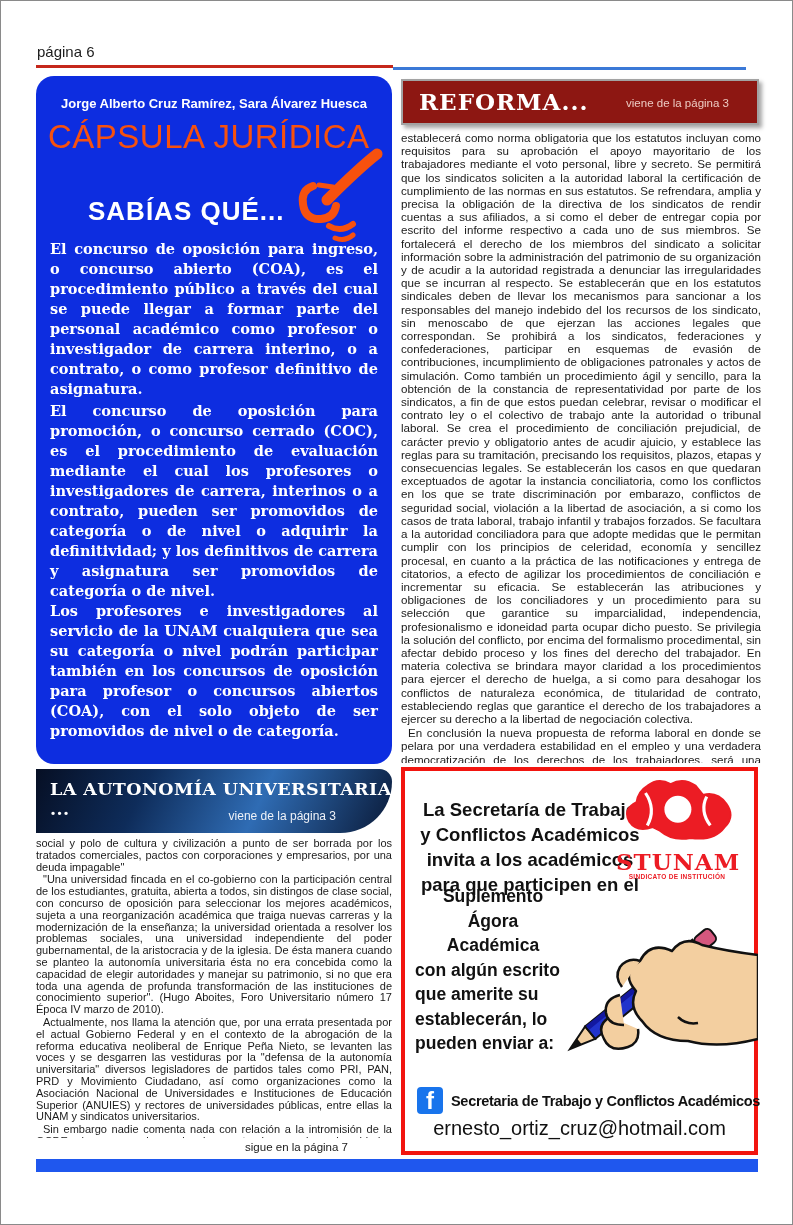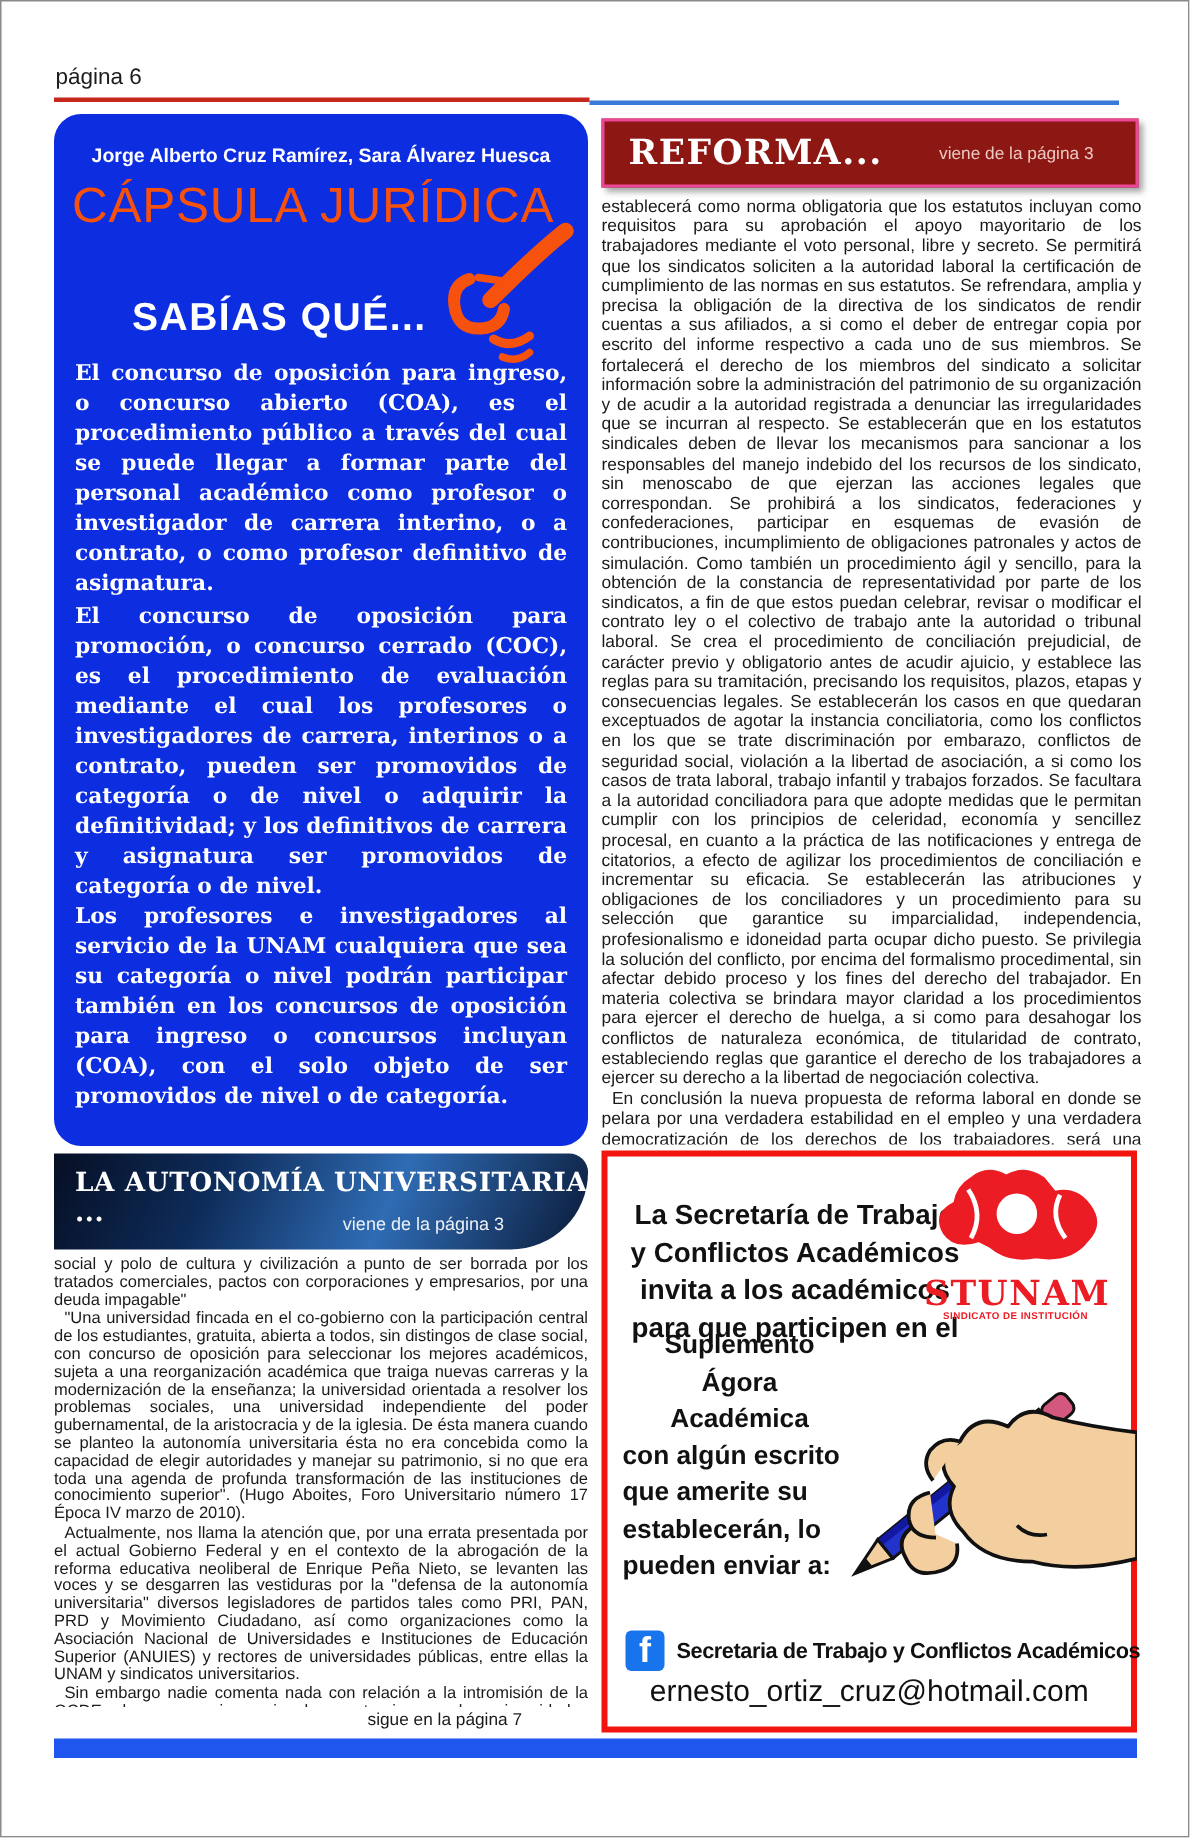--- a/index.html
+++ b/index.html
@@ -29,21 +29,21 @@
   .auto-title{position:absolute;left:14px;top:10px;color:#fff;font-family:"DejaVu Serif",serif;
     font-weight:bold;font-size:17.5px;letter-spacing:.4px;}
   .auto-sub{position:absolute;right:56px;top:40px;color:#eef2f8;font-size:12px;}
   .left-article{position:absolute;left:35px;top:837px;width:356px;height:300px;overflow:hidden;
     font-size:11px;line-height:11.8px;color:#1a1a1a;text-align:justify;}
   .art-p{margin:0 0 1px 0;}
   .art-p + .art-p{text-indent:7px;}
   .continue{position:absolute;left:35px;top:1140px;width:312px;text-align:right;font-size:11.5px;color:#1a1a1a;}
   
   .reforma-box{position:absolute;left:400px;top:78px;width:358px;height:46px;background:#8d1712;
-    border:2px solid #ec4899;box-sizing:border-box;box-shadow:3px 3px 4px rgba(0,0,0,.35);}
+    border:2px solid #a3a3a3;box-sizing:border-box;box-shadow:3px 3px 4px rgba(0,0,0,.35);}
   .reforma-title{position:absolute;left:16px;top:7px;color:#fff;font-family:"DejaVu Serif",serif;
     font-weight:bold;font-size:23px;letter-spacing:1px;}
   .reforma-sub{position:absolute;right:28px;top:16px;color:#ecc9c1;font-size:11.5px;}
   .right-article{position:absolute;left:400px;top:130px;width:360px;height:632px;overflow:hidden;
     font-size:11.6px;line-height:13.2px;color:#1a1a1a;text-align:justify;}
   
   .invite-box{position:absolute;left:400px;top:766px;width:357px;height:388px;background:#fff;
     border:4px solid #f2150f;box-sizing:border-box;}
   .inv-a{position:absolute;left:8px;top:26px;width:234px;color:#111;font-weight:bold;
     font-size:18.5px;line-height:25px;}
@@ -83,21 +83,21 @@
           <path d="M24 48 q-12 4 -10 18 q2 16 18 15 q13 -1 15 -13" stroke-width="8"></path>
           <path d="M30 47 l14 2" stroke-width="5"></path>
           <path d="M40 88 q12 7 24 -2" stroke-width="6"></path>
           <path d="M46 100 q10 4 18 -3" stroke-width="5"></path>
         </g>
       </svg>
     </span>
     <div class="capsula-sub">SABÍAS QUÉ...</div>
     <div class="cap-p cap-p1">El concurso de oposición para ingreso, o concurso abierto (COA), es el procedimiento público a través del cual se puede llegar a formar parte del personal académico como profesor o investigador de carrera interino, o a contrato, o como profesor definitivo de asignatura.</div>
     <div class="cap-p cap-p2">El concurso de oposición para promoción, o concurso cerrado (COC), es el procedimiento de evaluación mediante el cual los profesores o investigadores de carrera, interinos o a contrato, pueden ser promovidos de categoría o de nivel o adquirir la definitividad; y los definitivos de carrera y asignatura ser promovidos de categoría o de nivel.</div>
-    <div class="cap-p cap-p3">Los profesores e investigadores al servicio de la UNAM cualquiera que sea su categoría o nivel podrán participar también en los concursos de oposición para ingreso o concursos incluyan (COA), con el solo objeto de ser promovidos de nivel o de categoría.</div>
+    <div class="cap-p cap-p3">Los profesores e investigadores al servicio de la UNAM cualquiera que sea su categoría o nivel podrán participar también en los concursos de oposición para profesor o concursos abiertos (COA), con el solo objeto de ser promovidos de nivel o de categoría.</div>
   </div>
 
   <div class="auto-bar">
     <div class="auto-title">LA AUTONOMÍA UNIVERSITARIA ...</div>
     <div class="auto-sub">viene de la página 3</div>
   </div>
   <div class="left-article">
       <div class="art-p">social y polo de cultura y civilización a punto de ser borrada por los tratados comerciales, pactos con corporaciones y empresarios, por una deuda impagable"</div>
       <div class="art-p">"Una universidad fincada en el co-gobierno con la participación central de los estudiantes, gratuita, abierta a todos, sin distingos de clase social, con concurso de oposición para seleccionar los mejores académicos, sujeta a una reorganización académica que traiga nuevas carreras y la modernización de la enseñanza; la universidad orientada a resolver los problemas sociales, una universidad independiente del poder gubernamental, de la aristocracia y de la iglesia. De ésta manera cuando se planteo la autonomía universitaria ésta no era concebida como la capacidad de elegir autoridades y manejar su patrimonio, si no que era toda una agenda de profunda transformación de las instituciones de conocimiento superior". (Hugo Aboites, Foro Universitario número 17 Época IV marzo de 2010).</div>
       <div class="art-p">Actualmente, nos llama la atención que, por una errata presentada por el actual Gobierno Federal y en el contexto de la abrogación de la reforma educativa neoliberal de Enrique Peña Nieto, se levanten las voces y se desgarren las vestiduras por la "defensa de la autonomía universitaria" diversos legisladores de partidos tales como PRI, PAN, PRD y Movimiento Ciudadano, así como organizaciones como la Asociación Nacional de Universidades e Instituciones de Educación Superior (ANUIES) y rectores de universidades públicas, entre ellas la UNAM y sindicatos universitarios.</div>

